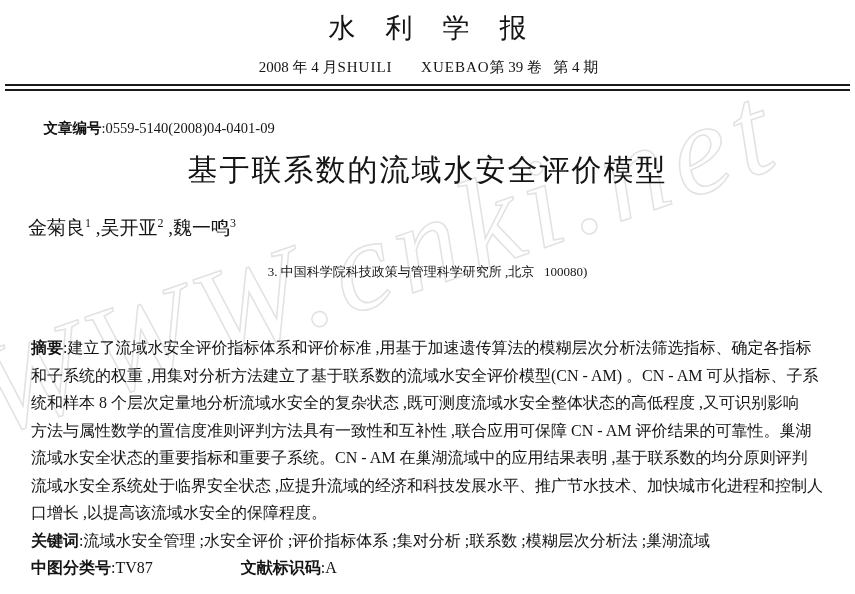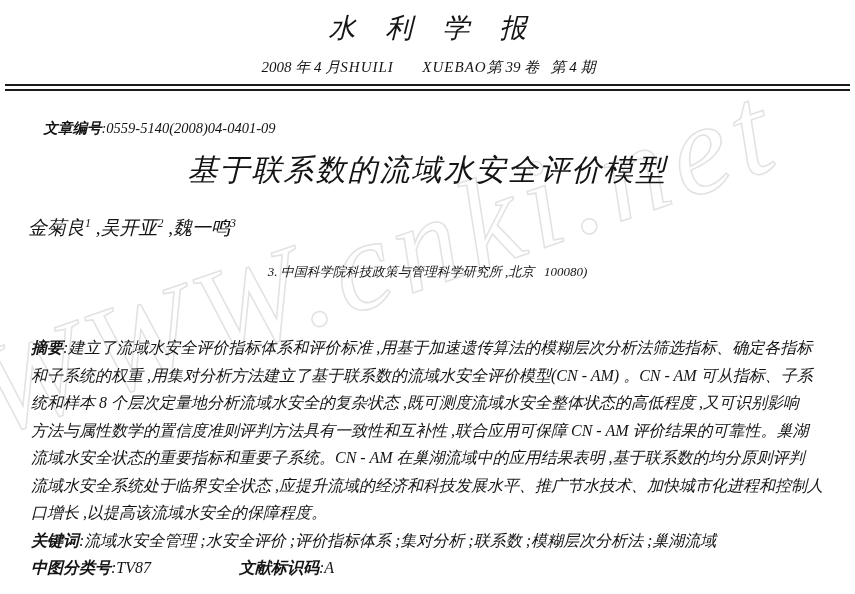--- a/index.html
+++ b/index.html
@@ -1,21 +1,21 @@
 <!DOCTYPE html>
 <html><head>
 <meta charset="utf-8">
 <style>
   html,body{margin:0;padding:0;}
   body{
     width:855px;height:594px;background:#ffffff;position:relative;overflow:hidden;
     font-family:"Liberation Serif","DejaVu Serif",serif;color:#141414;
     -webkit-font-smoothing:antialiased;
   }
-  .abs{position:absolute;font-style:italic;}
+  .abs{position:absolute;}
   
   .masthead{top:10px;left:0;width:100%;text-align:center;font-size:27px;}
   .masthead span{letter-spacing:30px;margin-right:-30px;}
   
   .header-row{top:58px;left:17px;right:15px;display:flex;justify-content:center;align-items:baseline;font-size:15px;}
   .header-center{white-space:pre;letter-spacing:1px;}
   .header-right{white-space:pre;}
   
   .double-rule{top:84px;left:5px;right:5px;height:3px;border-top:2px solid #1a1a1a;border-bottom:2px solid #1a1a1a;}
   

